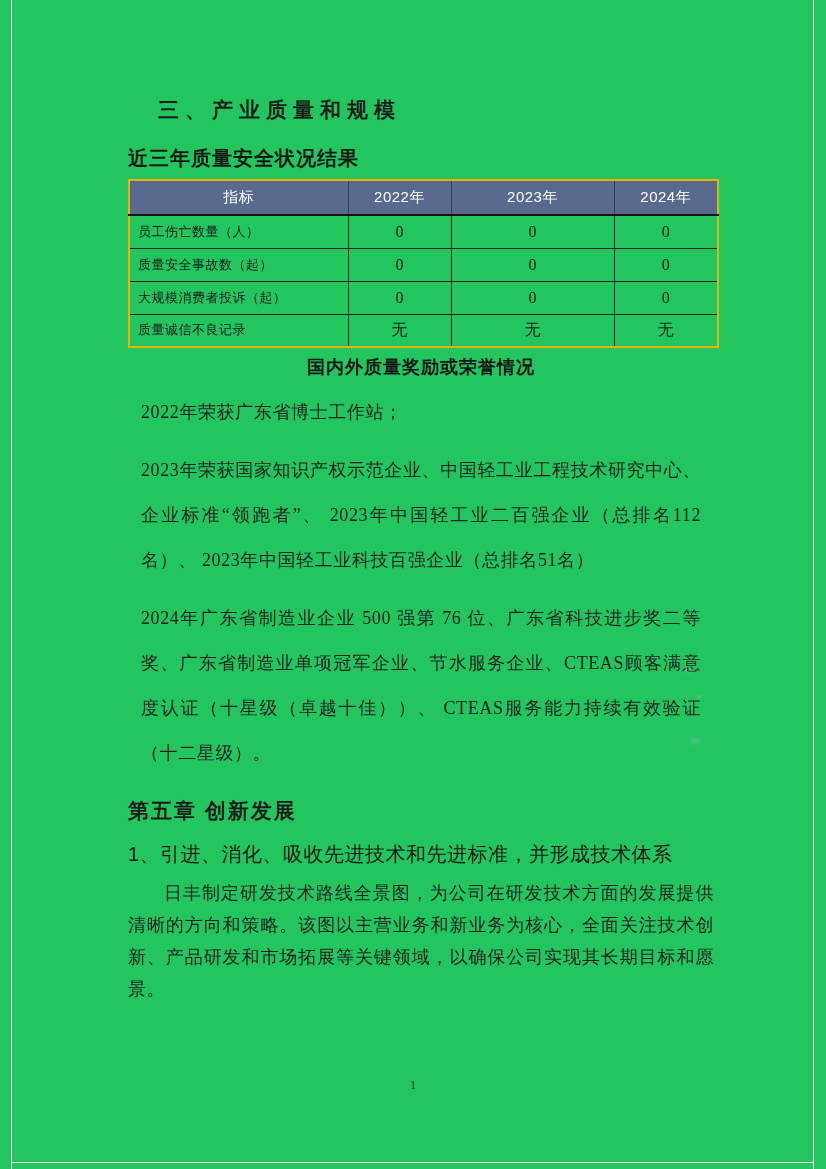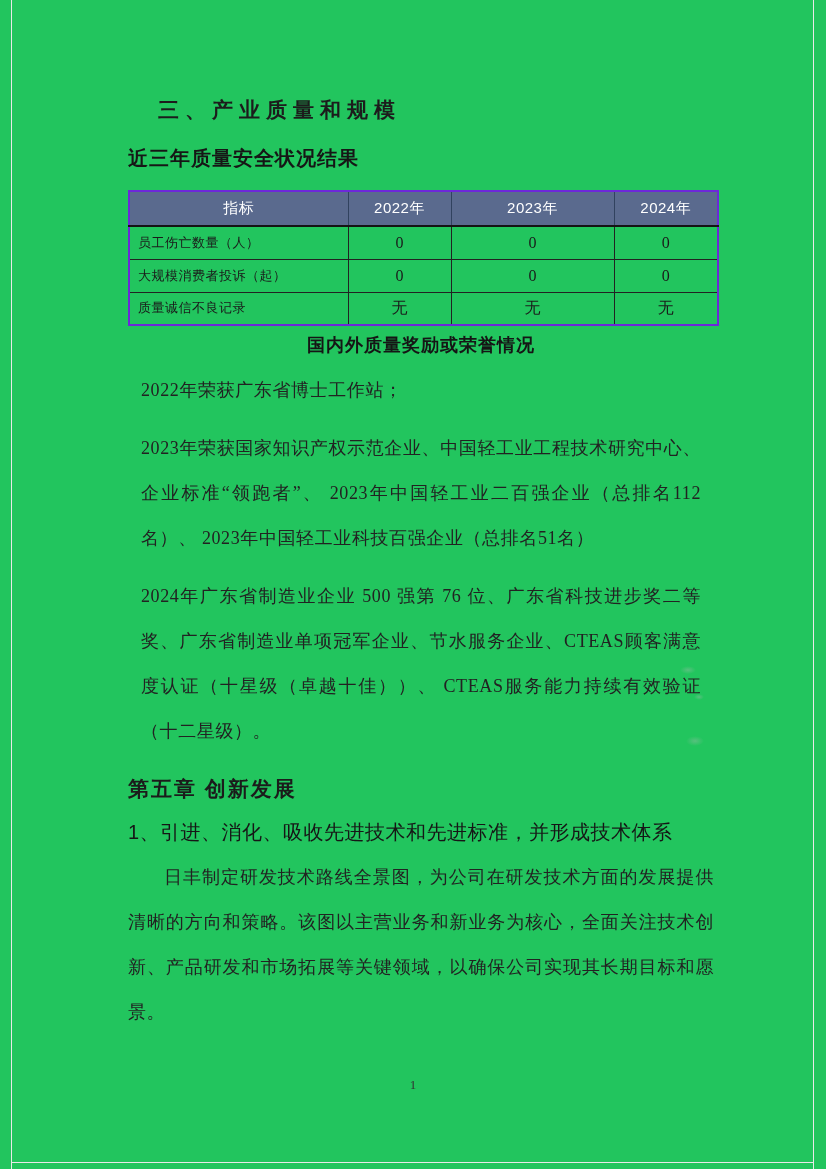--- a/index.html
+++ b/index.html
@@ -32,22 +32,22 @@
   .section-heading{
     margin:96px 0 0 30px;
     font-family:"Liberation Sans","DejaVu Sans",sans-serif;
     font-weight:bold;font-size:21px;letter-spacing:6px;color:#1c1c1c;
   }
   .table-title{
     margin-top:21px;text-align:left;
     font-size:20px;font-weight:600;letter-spacing:1px;color:#161616;
   }
   table.quality{
-    margin-top:18px;width:589px;border-collapse:collapse;table-layout:fixed;
-    border:2px solid #6d28d9;
+    margin-top:7px;width:589px;border-collapse:collapse;table-layout:fixed;
+    border:2px solid #eab308;
   }
   table.quality th{
     height:35px;background:var(--header-bg);color:var(--header-text);
     font-family:"Liberation Sans","DejaVu Sans",sans-serif;
     font-weight:400;font-size:15px;letter-spacing:.5px;
     border:1px solid #31425f;border-bottom:2px solid #141414;
   }
   table.quality td{
     height:33px;border:1px solid #222;font-size:16px;text-align:center;
     color:#1a1a1a;
@@ -67,21 +67,21 @@
     margin-top:21px;text-align:left;
     font-family:"Liberation Sans","DejaVu Sans",sans-serif;
     font-weight:bold;font-size:21px;letter-spacing:2px;color:#1b1b1b;
   }
   .subsection-heading{
     margin-top:16px;
     font-family:"Liberation Sans","DejaVu Sans",sans-serif;
     font-weight:normal;font-size:20px;letter-spacing:.5px;color:#161616;
   }
   .body-para{
-    margin-top:9px;font-size:18px;line-height:45px;text-align:justify;
+    margin-top:9px;font-size:18px;line-height:32px;text-align:justify;
     text-indent:2em;letter-spacing:.6px;color:#222;
   }
   .page-number{
     position:absolute;left:0;top:1077px;width:826px;text-align:center;
     font-size:13px;color:#333;
   }
 </style>
 </head>
 <body>
 
@@ -115,20 +115,26 @@
         </tr>
       </thead>
       <tbody>
         <tr>
           <td class="label">员工伤亡数量（人）</td>
           <td>0</td>
           <td>0</td>
           <td>0</td>
         </tr>
         <tr>
+          <td class="label">质量安全事故数（起）</td>
+          <td>0</td>
+          <td>0</td>
+          <td>0</td>
+        </tr>
+        <tr>
           <td class="label">大规模消费者投诉（起）</td>
           <td>0</td>
           <td>0</td>
           <td>0</td>
         </tr>
         <tr>
           <td class="label">质量诚信不良记录</td>
           <td>无</td>
           <td>无</td>
           <td>无</td>

